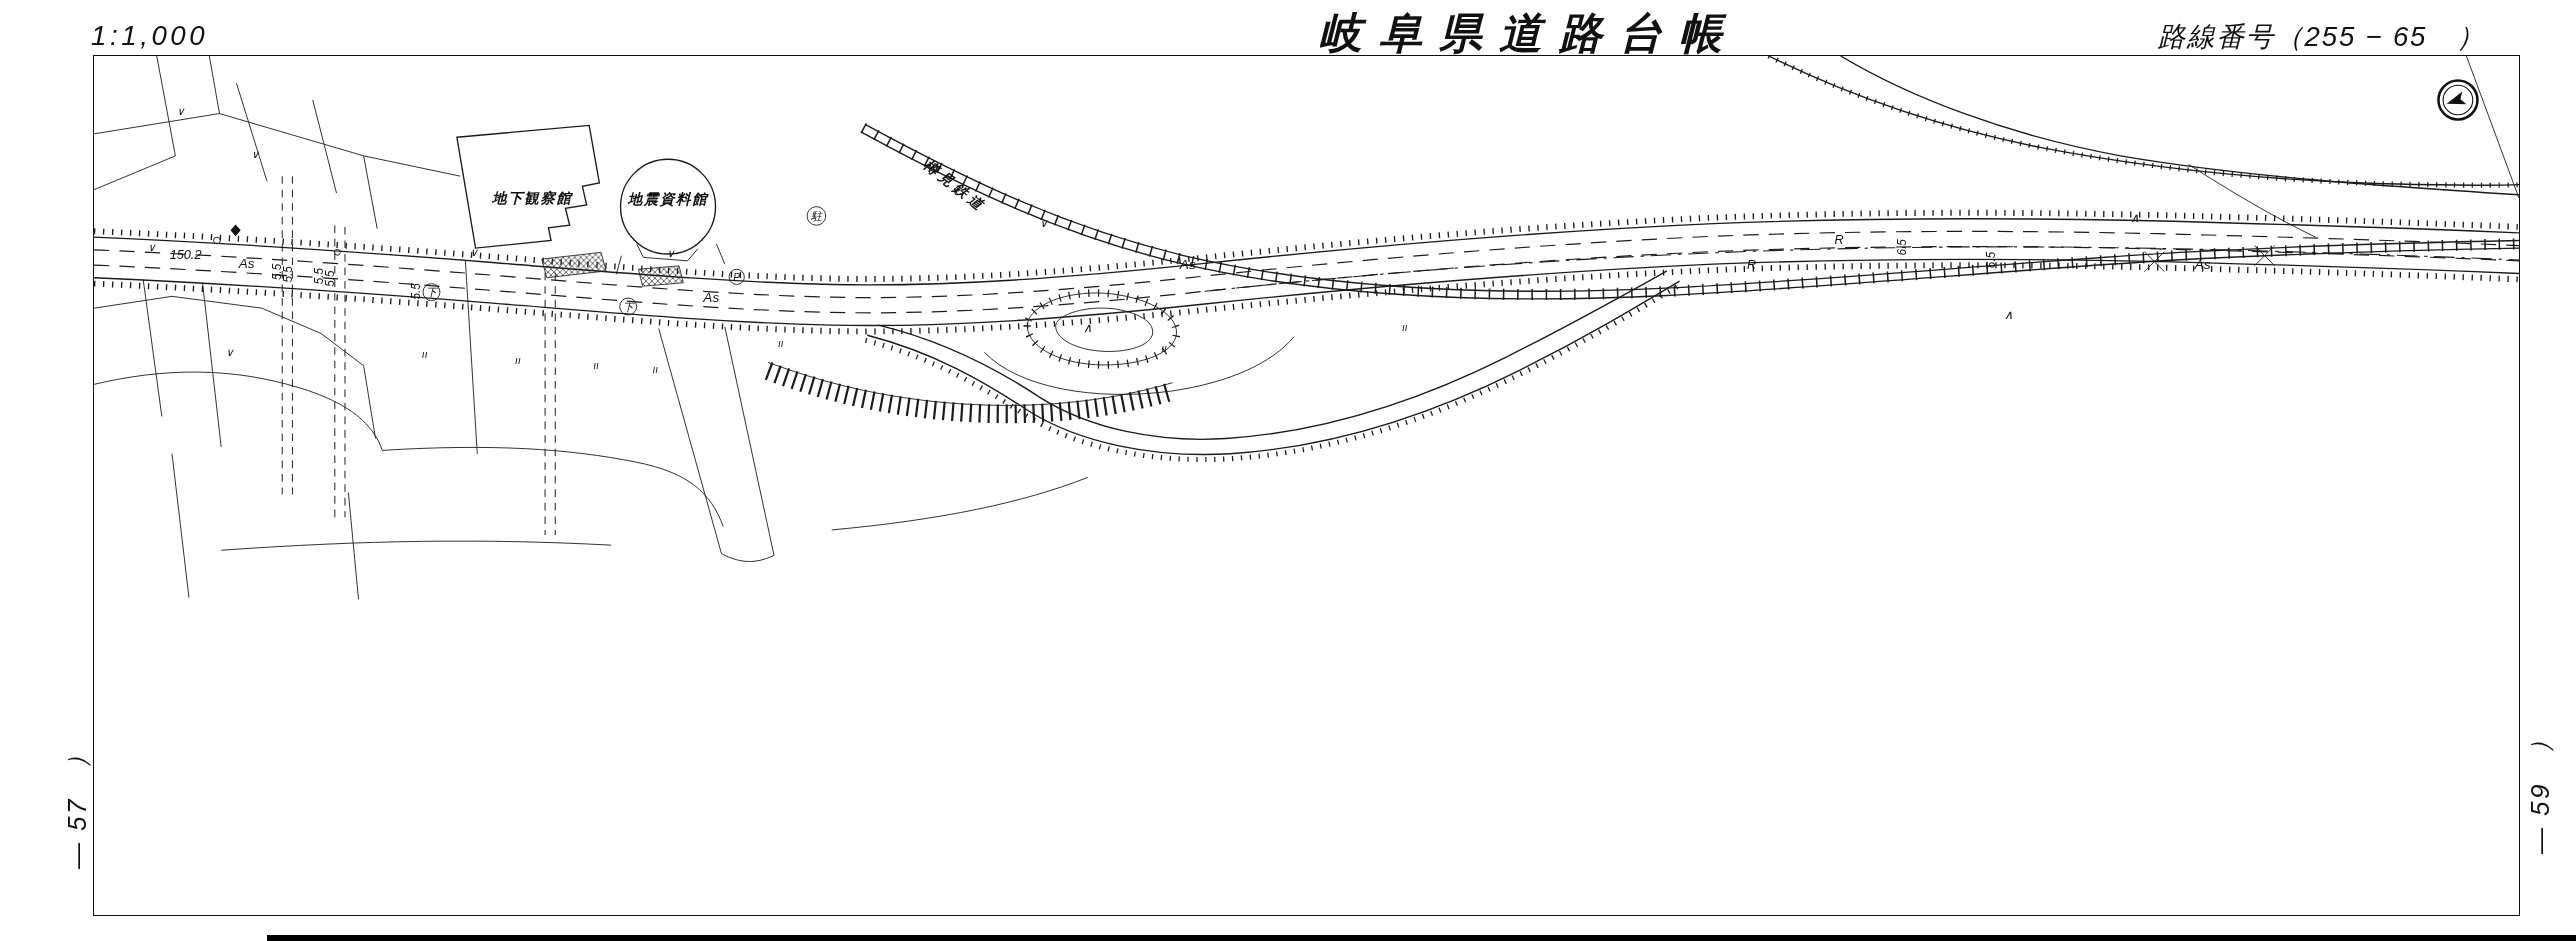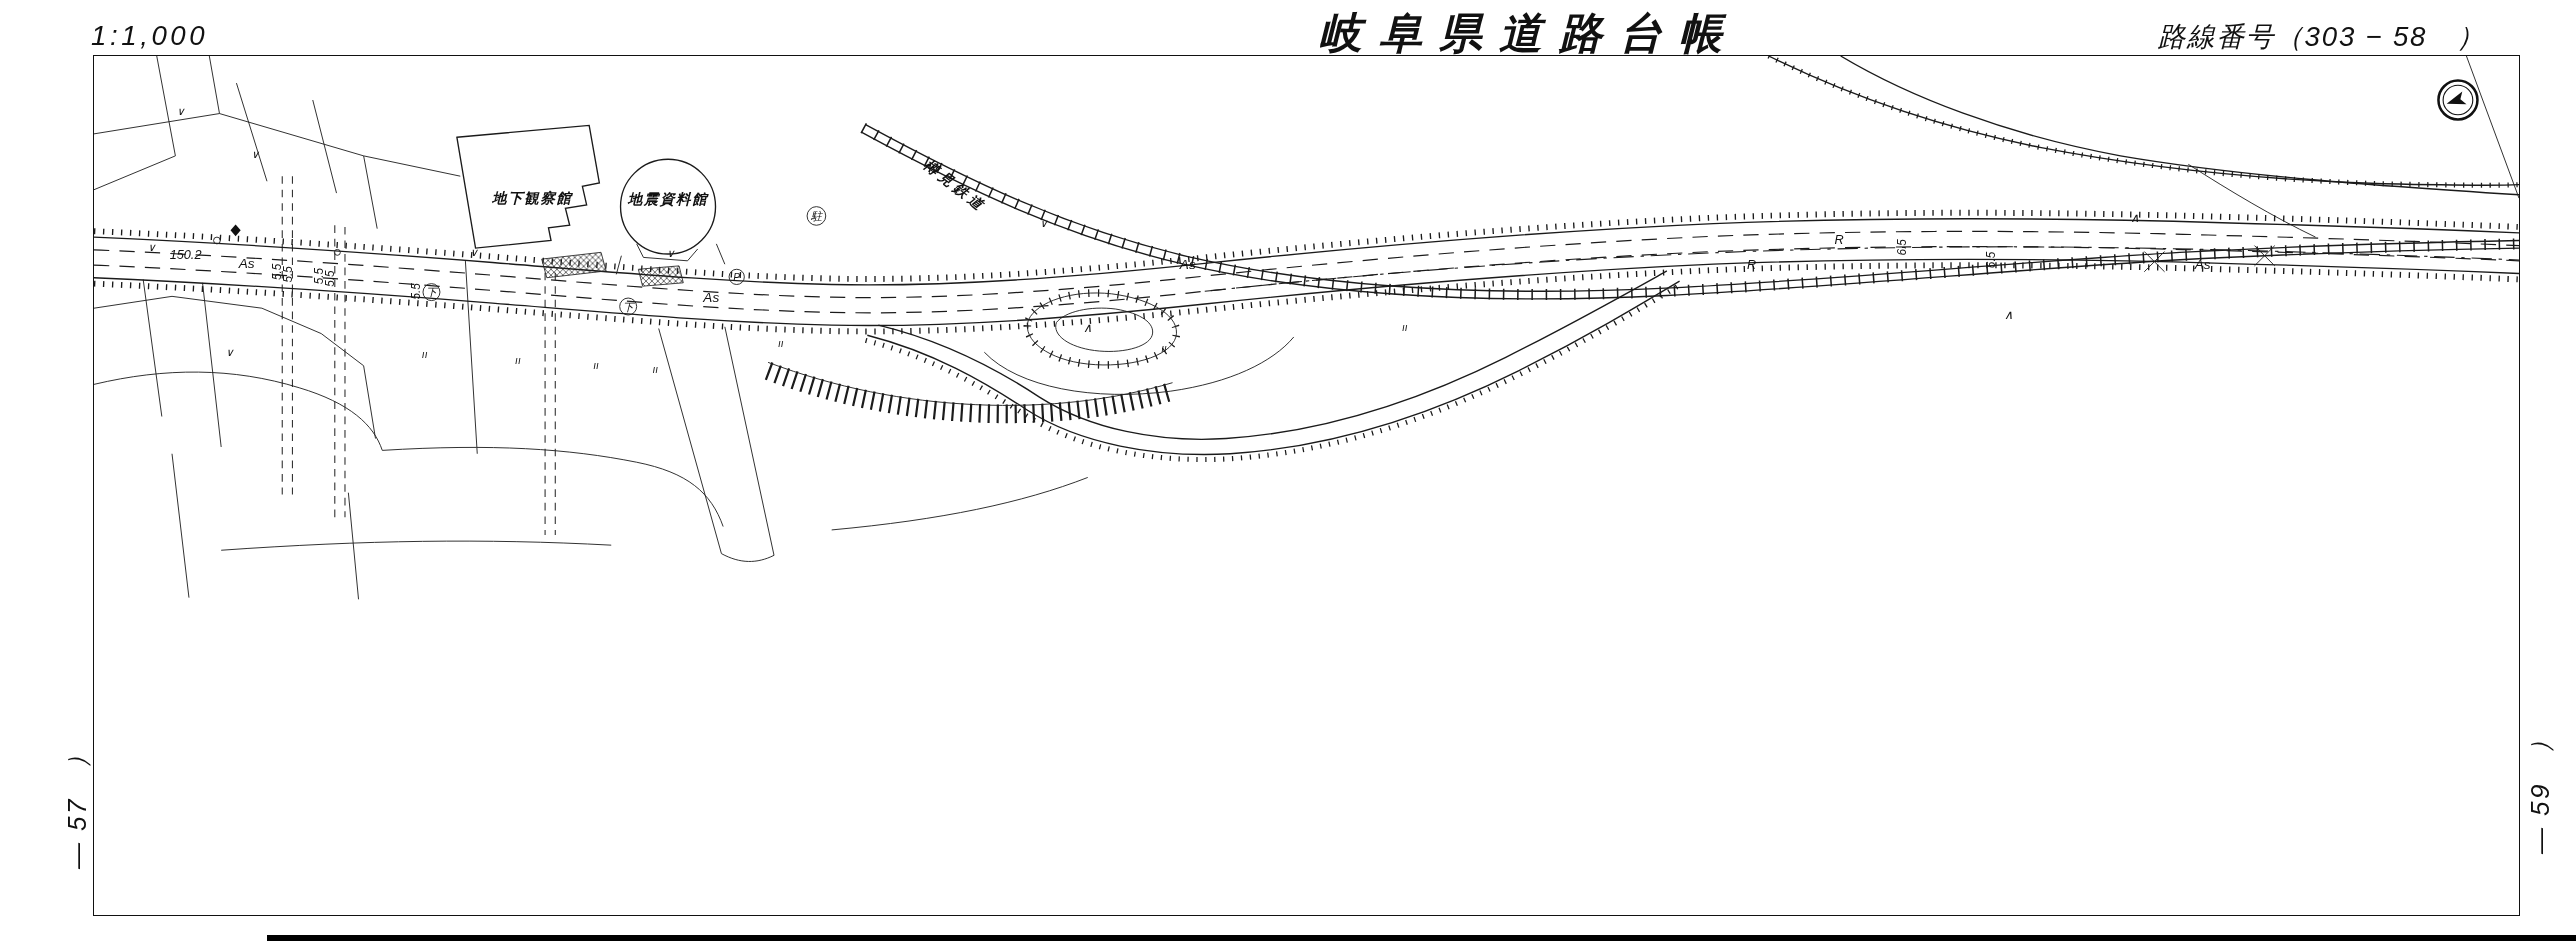--- a/index.html
+++ b/index.html
@@ -35,21 +35,21 @@
   .bldg{font-size:17px;letter-spacing:2px;font-weight:700;}
   .rail-name{font-size:17px;letter-spacing:5px;font-weight:700;}
 </style>
 </head>
 <body>
 
 <div id="page">
 
   <div class="scale">1:1,000</div>
   <div class="title">岐阜県道路台帳</div>
-  <div class="route">路線番号（303 − 58　）</div>
+  <div class="route">路線番号（255 − 65　）</div>
 
   <div class="ref ref-left">— 57　）</div>
   <div class="ref ref-right">— 59　）</div>
 
   <div class="frame">
     <svg viewBox="0 0 2860 1015" preserveAspectRatio="none">
       <defs>
         <pattern id="xhatch" width="7" height="7" patternUnits="userSpaceOnUse">
           <path d="M0 7 L7 0 M0 0 L7 7" stroke="#222" stroke-width="0.8"></path>
         </pattern>

